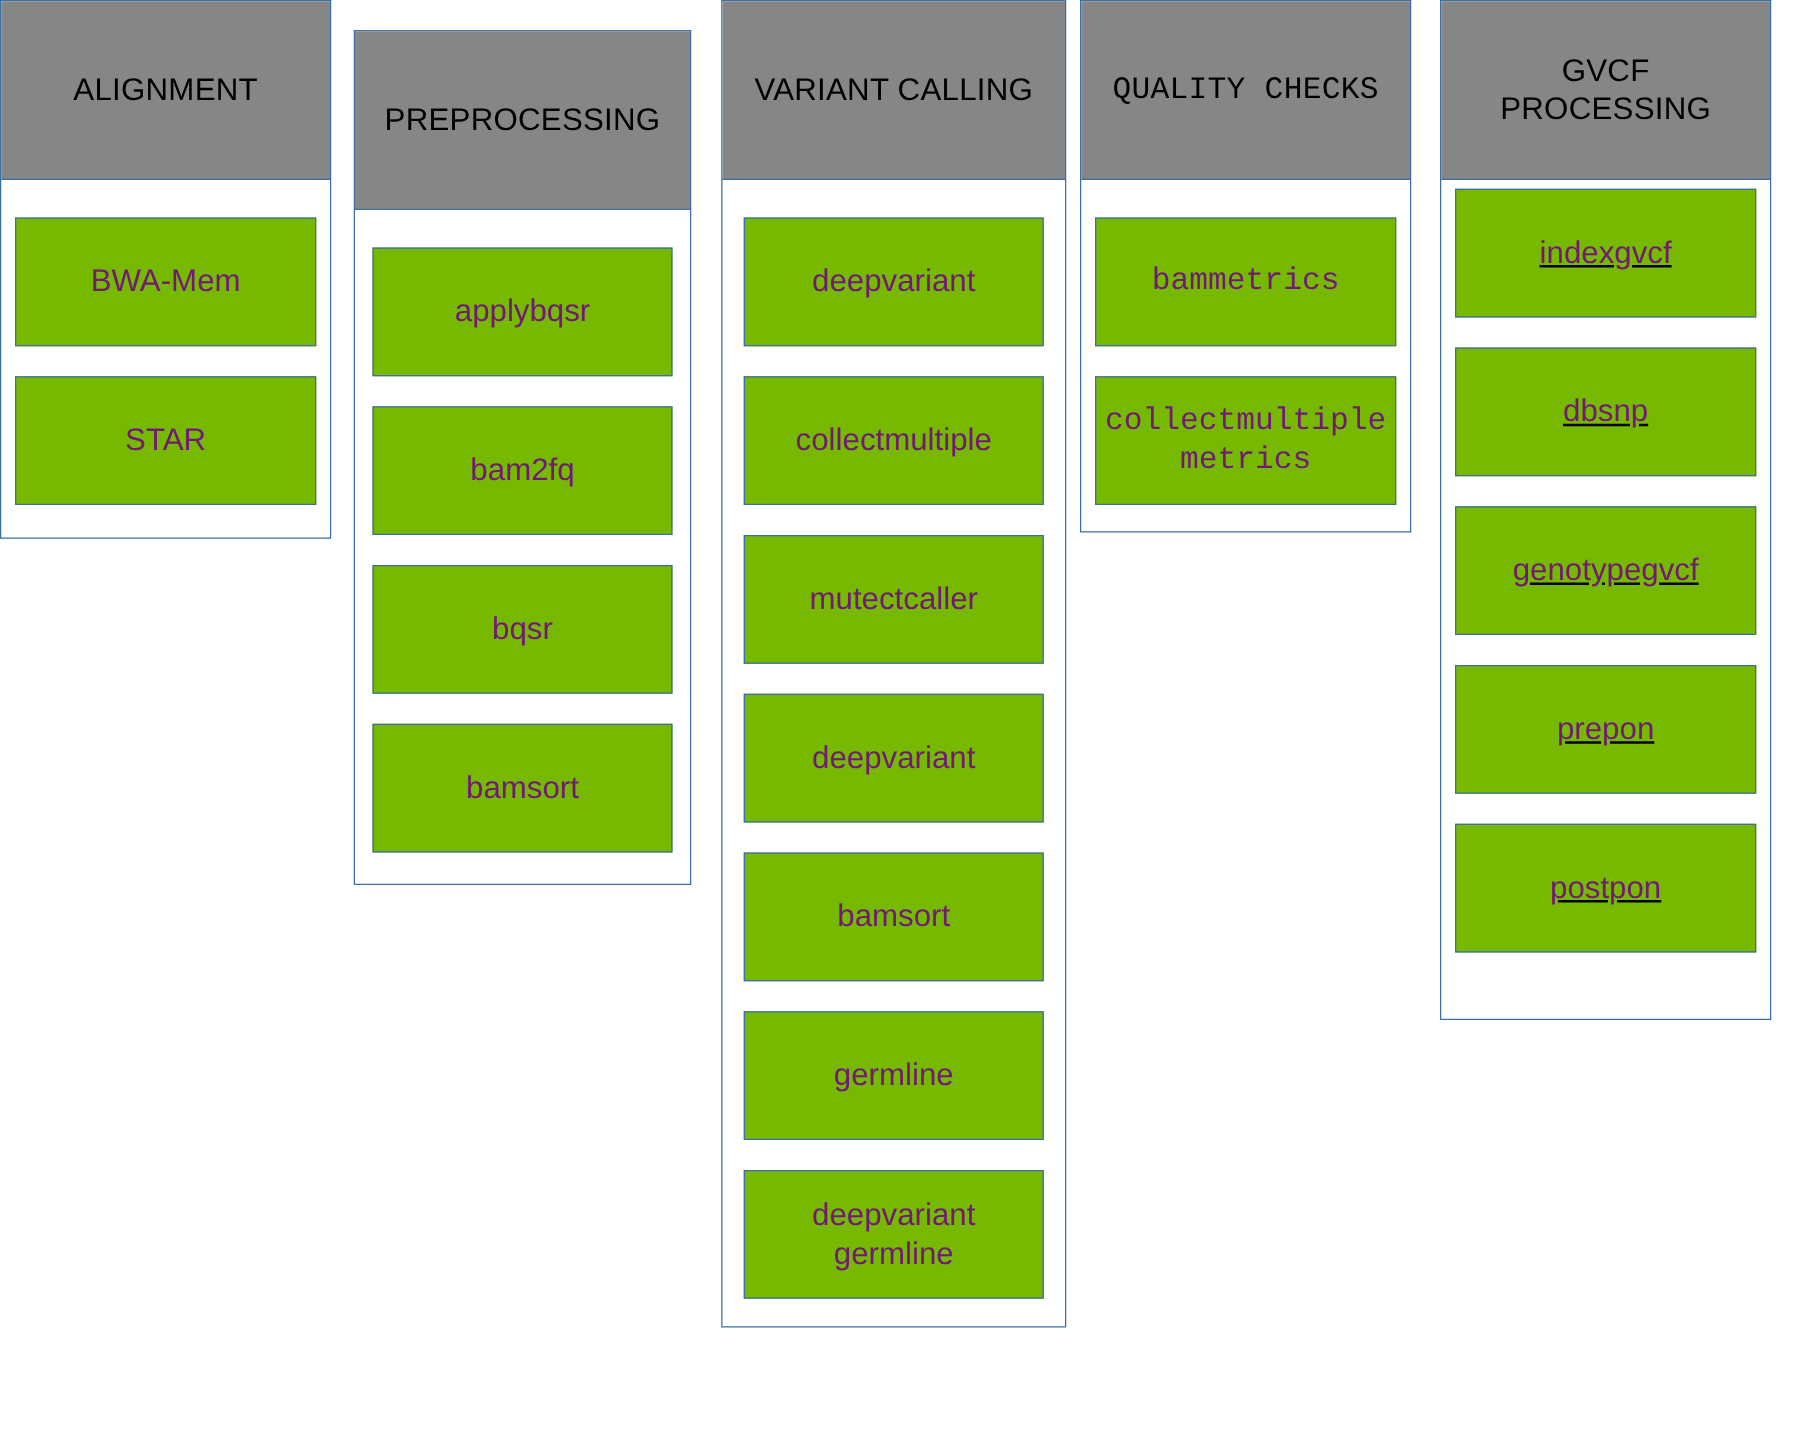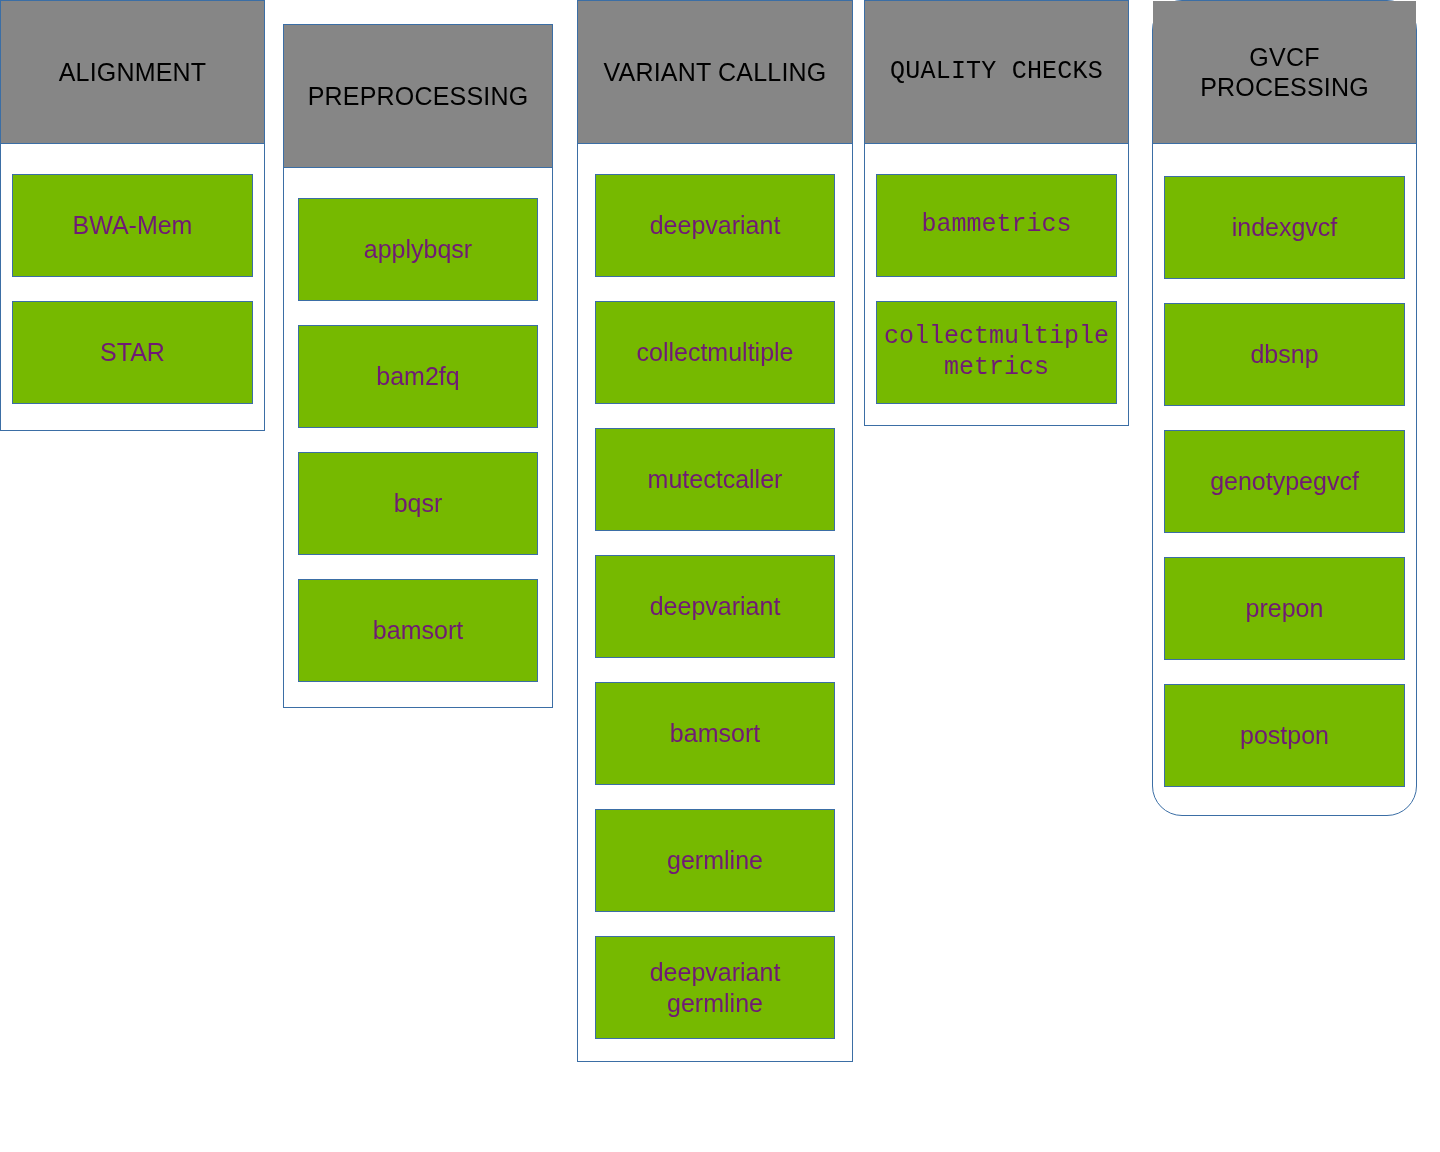--- a/index.html
+++ b/index.html
@@ -76,27 +76,27 @@
     white-space: pre-line;
   }
 
   .node:last-child { margin-bottom: 0; }
 
   
   #col-alignment      { left: 0px;    top: 0px;  width: 265px; height: 431px; }
   #col-preprocessing  { left: 283px;  top: 24px;  width: 270px; height: 684px; }
   #col-variant        { left: 577px;  top: 0px;  width: 276px; height: 1062px; }
   #col-quality        { left: 864px;  top: 0px;  width: 265px; height: 426px; font-family: Liberation Mono, monospace; }
-  #col-gvcf           { left: 1152px; top: 0px;  width: 265px; height: 816px; border-radius: 30px; }
+  #col-gvcf           { left: 1152px; top: 0px;  width: 265px; height: 816px; }
 
   #col-preprocessing .node { width: 240px; }
   #col-variant .node { width: 240px; }
   #col-quality .node { width: 241px; }
   #col-gvcf .node { width: 241px; }
-  #col-gvcf .col-body { padding-top: 32px; }
+  #col-gvcf .col-body { padding-top: 7px; text-decoration: underline; }
 </style>
 </head>
 <body>
 
 <div id="canvas">
 
   <div class="column" id="col-alignment">
     <div class="col-header">ALIGNMENT</div>
     <div class="col-body">
       <div class="node">BWA-Mem</div>

